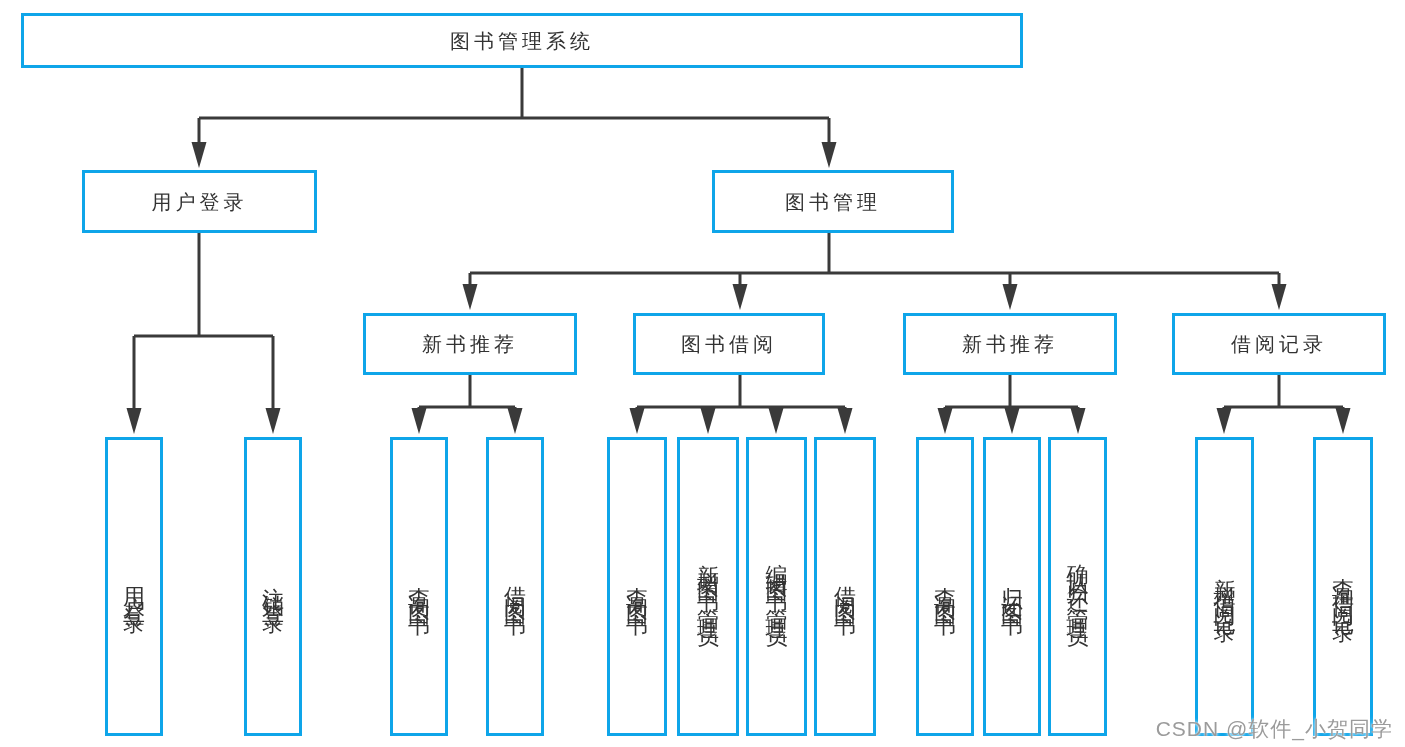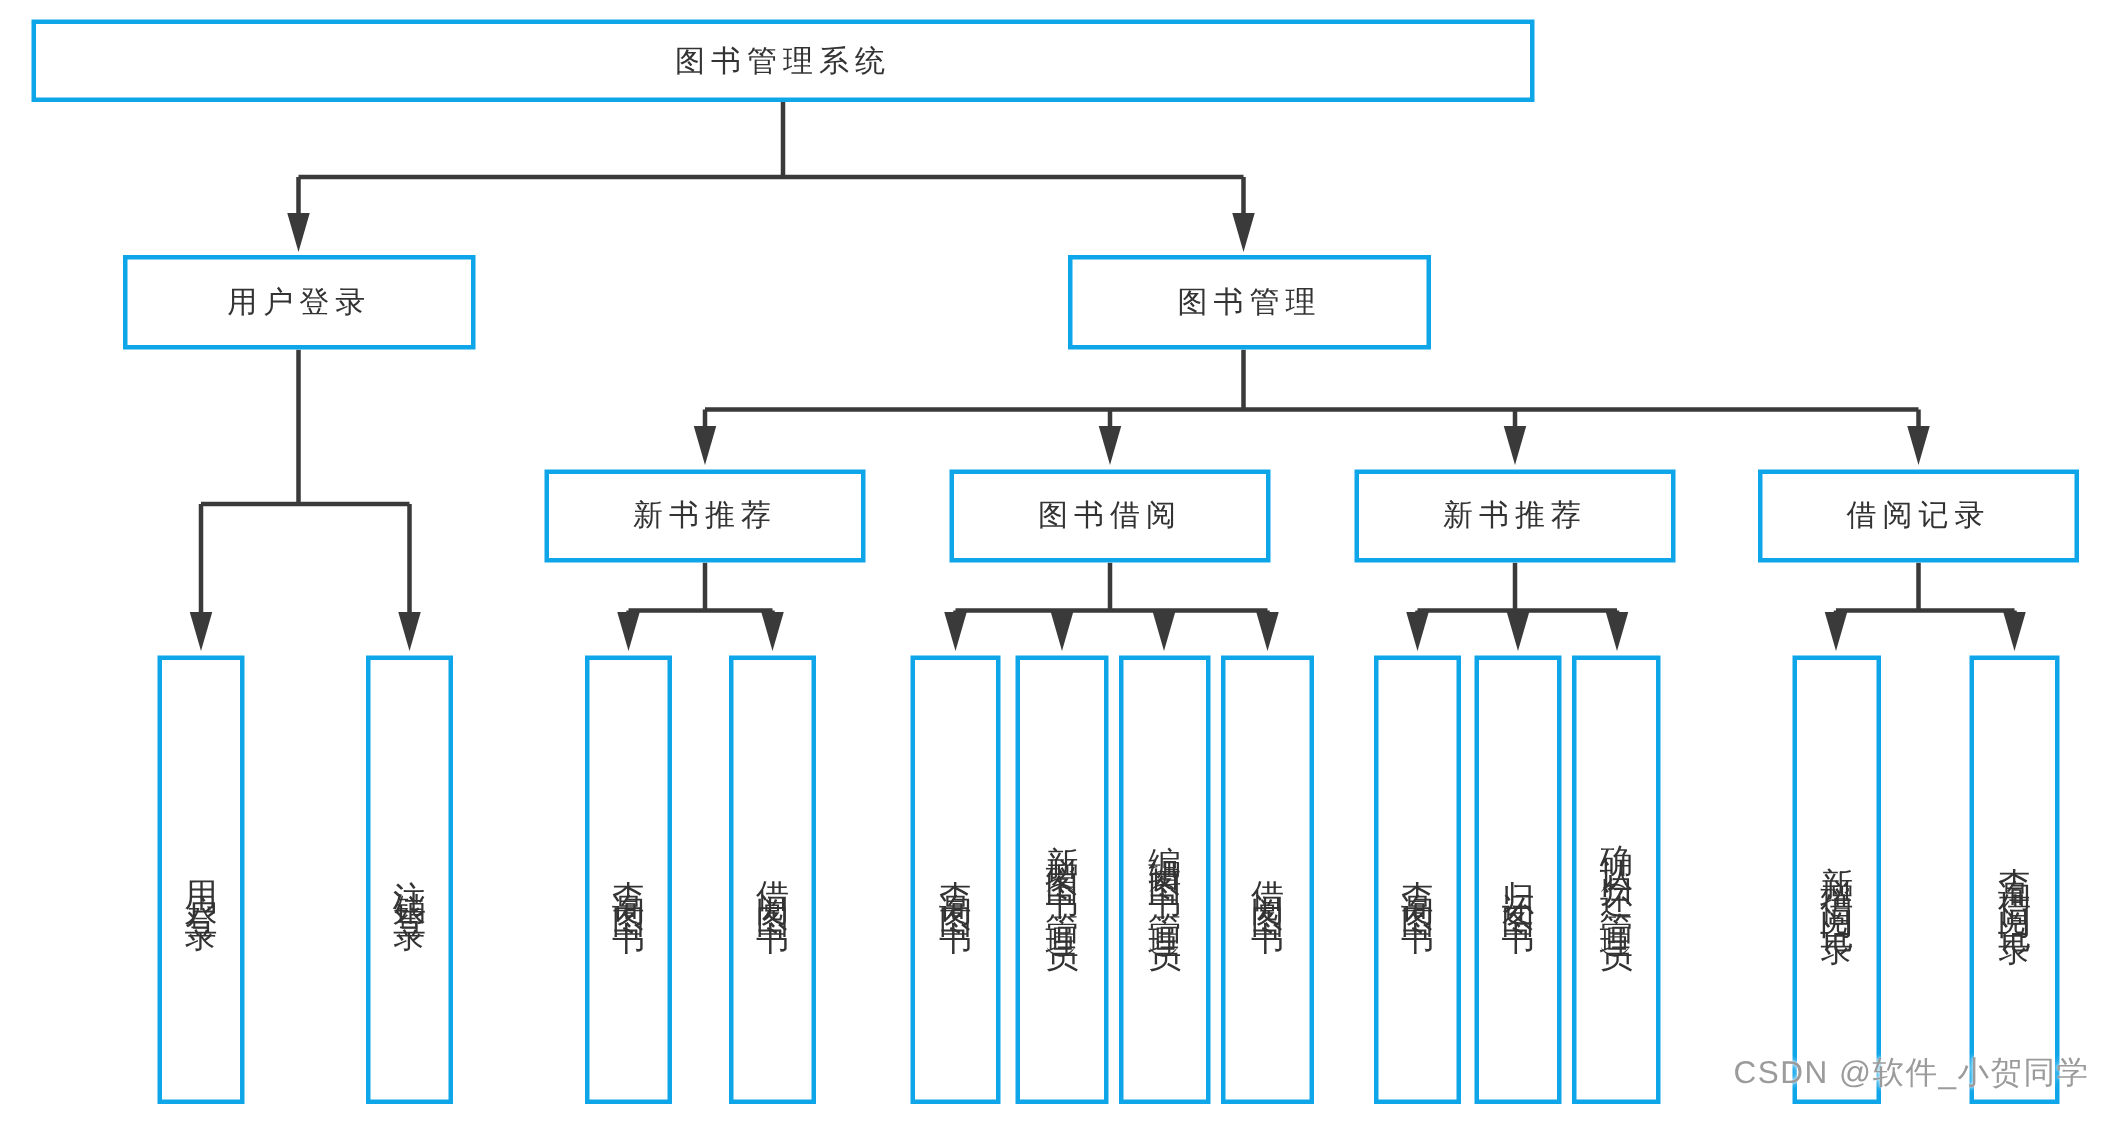--- a/index.html
+++ b/index.html
@@ -45,21 +45,21 @@
     font-size: 22px;
     writing-mode: vertical-rl;
     text-orientation: mixed;
     letter-spacing: 9px;
     line-height: 1;
     white-space: nowrap;
   }
   .watermark {
     position: absolute;
     right: 12px;
-    bottom: 18px;
+    bottom: 4px;
     font-size: 21px;
     color: #9b9b9b;
     letter-spacing: 1px;
     white-space: nowrap;
     text-shadow: 0 0 2px #ffffff, 0 0 4px #ffffff;
     z-index: 3;
   }
 </style>
 </head>
 <body>
@@ -102,21 +102,21 @@
   <div class="node" style="left:82px;top:170px;width:235px;height:63px">
     <span class="hlbl">用户登录</span>
   </div>
   <div class="node" style="left:712px;top:170px;width:242px;height:63px">
     <span class="hlbl">图书管理</span>
   </div>
 
   <div class="node" style="left:363px;top:313px;width:214px;height:62px">
     <span class="hlbl">新书推荐</span>
   </div>
-  <div class="node" style="left:633px;top:313px;width:214px;height:62px">
+  <div class="node" style="left:633px;top:313px;width:192px;height:62px">
     <span class="hlbl">图书借阅</span>
   </div>
   <div class="node" style="left:903px;top:313px;width:214px;height:62px">
     <span class="hlbl">新书推荐</span>
   </div>
   <div class="node" style="left:1172px;top:313px;width:214px;height:62px">
     <span class="hlbl">借阅记录</span>
   </div>
 
   <div class="node" style="left:105px;top:437px;width:58px;height:299px">

